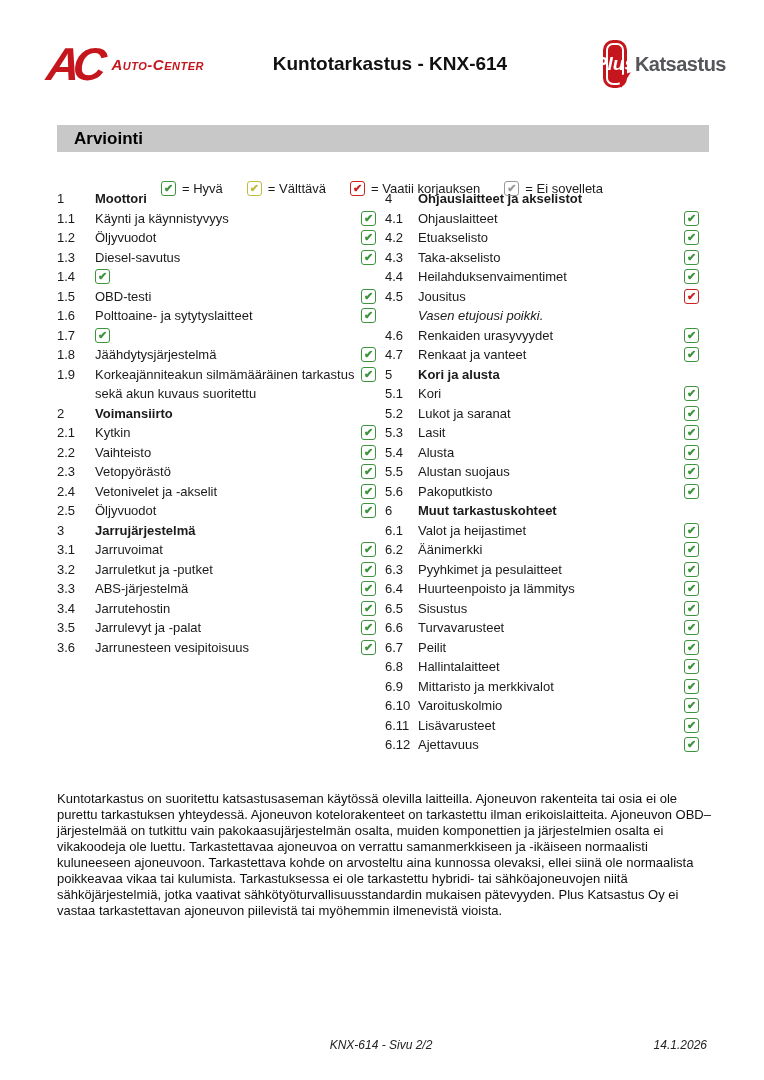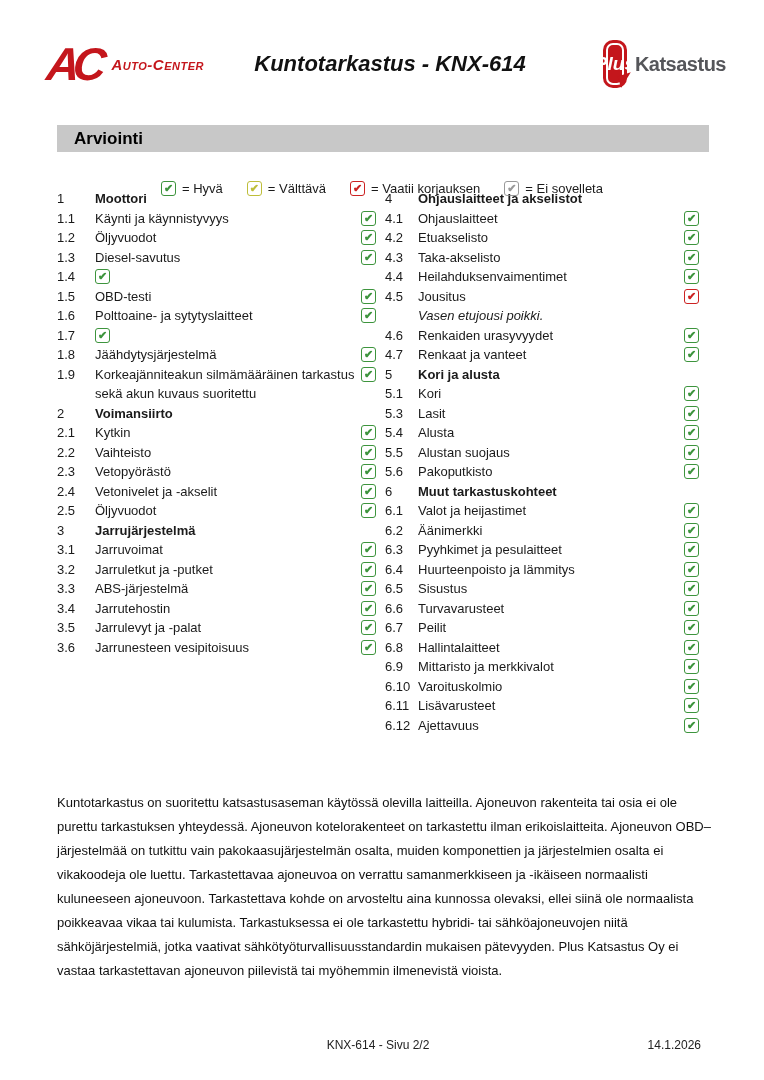--- a/index.html
+++ b/index.html
@@ -9,21 +9,21 @@
   .page { position:relative; width:764px; height:1080px; background:#fff; }
 
   
   .header { position:absolute; top:34px; left:47px; right:38px; height:60px;
             display:flex; align-items:center; justify-content:space-between; }
   .ac-logo { display:flex; align-items:center; width:195px; }
   .ac-mark { font-size:46px; font-weight:bold; font-style:italic; color:var(--accent);
              letter-spacing:-7px; transform:skewX(-6deg); line-height:1; padding-right:10px; }
   .ac-text { font-size:15px; font-weight:bold; font-style:italic; color:var(--accent);
              font-variant:small-caps; letter-spacing:0.5px; padding-left:2px; }
-  .doc-title { flex:1; text-align:center; font-size:22px; font-weight:bold; color:#111;font-style:italic; }
+  .doc-title { flex:1; text-align:center; font-size:19px; font-weight:bold; color:#111; }
   .plus-logo { display:flex; align-items:center; width:188px; justify-content:flex-end; }
   .plus-badge { position:relative; width:24px; height:48px; background:var(--accent);
                 border-radius:10px; display:flex; align-items:center; justify-content:center; flex:none; }
   .plus-badge::before { content:""; position:absolute; inset:3px; border:2px solid #fff; border-radius:7px; }
   .plus-badge::after { content:""; position:absolute; right:-6px; bottom:2px; width:0; height:0;
                 border-top:12px solid var(--accent); border-right:14px solid transparent; transform:rotate(-18deg); }
   .plus-word { position:relative; color:#fff; font-size:19px; font-weight:bold; font-style:italic; z-index:1; }
   .plus-text { font-size:20px; font-weight:bold; color:#55565a; letter-spacing:-0.5px; margin-left:8px; }
 
   
@@ -54,25 +54,25 @@
   .row { display:flex; align-items:flex-start; line-height:19.5px; }
   .row .num { width:38px; flex:none; }
   .col-right .row .num { width:33px; }
   .row .lbl { flex:1; padding-right:2px; }
   .row.section .lbl { font-weight:bold; }
   .row.note .lbl { font-style:italic; }
   .row .cb { margin-top:2px; }
 
   
   .disclaimer { position:absolute; top:791px; left:57px; right:52px;
-                font-size:13px; line-height:24px; color:#111; }
-
-  
-  .footer { position:absolute; top:1038px; left:0; right:8px; height:18px;
-            font-size:12px; color:#222; }
+                font-size:13px; line-height:16px; color:#111; }
+
+  
+  .footer { position:absolute; top:1038px; left:0; right:2px; height:18px;
+            font-size:12px; font-style:italic; color:#222; }
   .footer-page { position:absolute; left:0; right:0; text-align:center; }
   .footer-date { position:absolute; right:55px; }
 </style>
 </head>
 <body>
 
 <div class="page">
 
   <div class="header">
     <div class="ac-logo">
@@ -269,20 +269,25 @@
         <div class="row section">
           <span class="num">5</span>
           <span class="lbl">Kori ja alusta</span>
         </div>
         <div class="row">
           <span class="num">5.1</span>
           <span class="lbl">Kori</span>
           <span class="cb good"></span>
         </div>
         <div class="row">
+          <span class="num">5.2</span>
+          <span class="lbl">Lukot ja saranat</span>
+          <span class="cb good"></span>
+        </div>
+        <div class="row">
           <span class="num">5.3</span>
           <span class="lbl">Lasit</span>
           <span class="cb good"></span>
         </div>
         <div class="row">
           <span class="num">5.4</span>
           <span class="lbl">Alusta</span>
           <span class="cb good"></span>
         </div>
         <div class="row">

